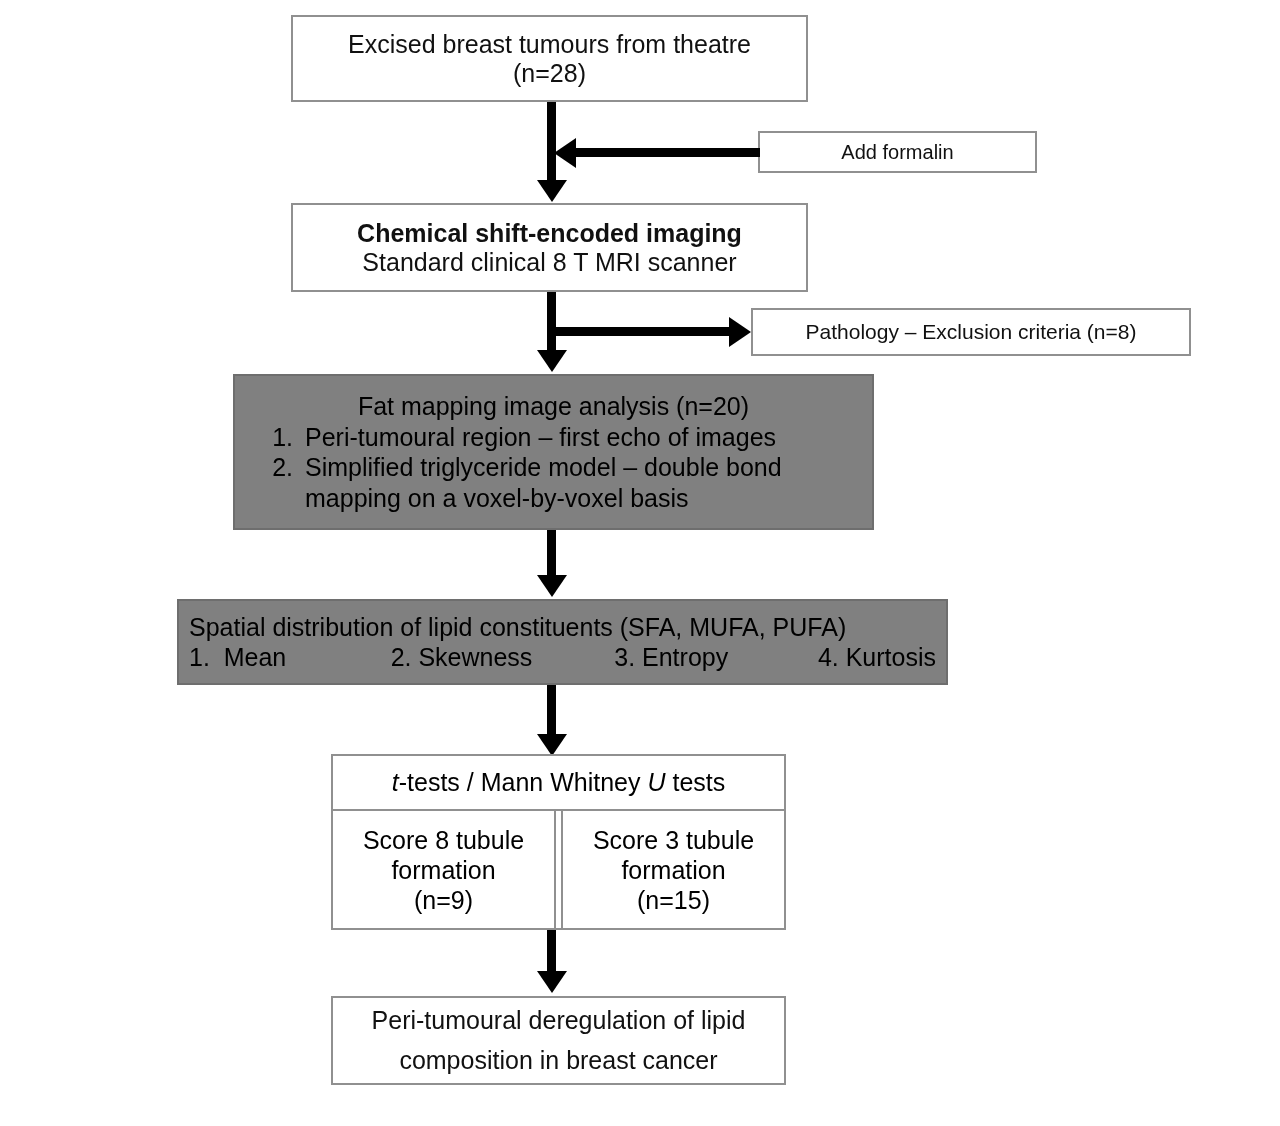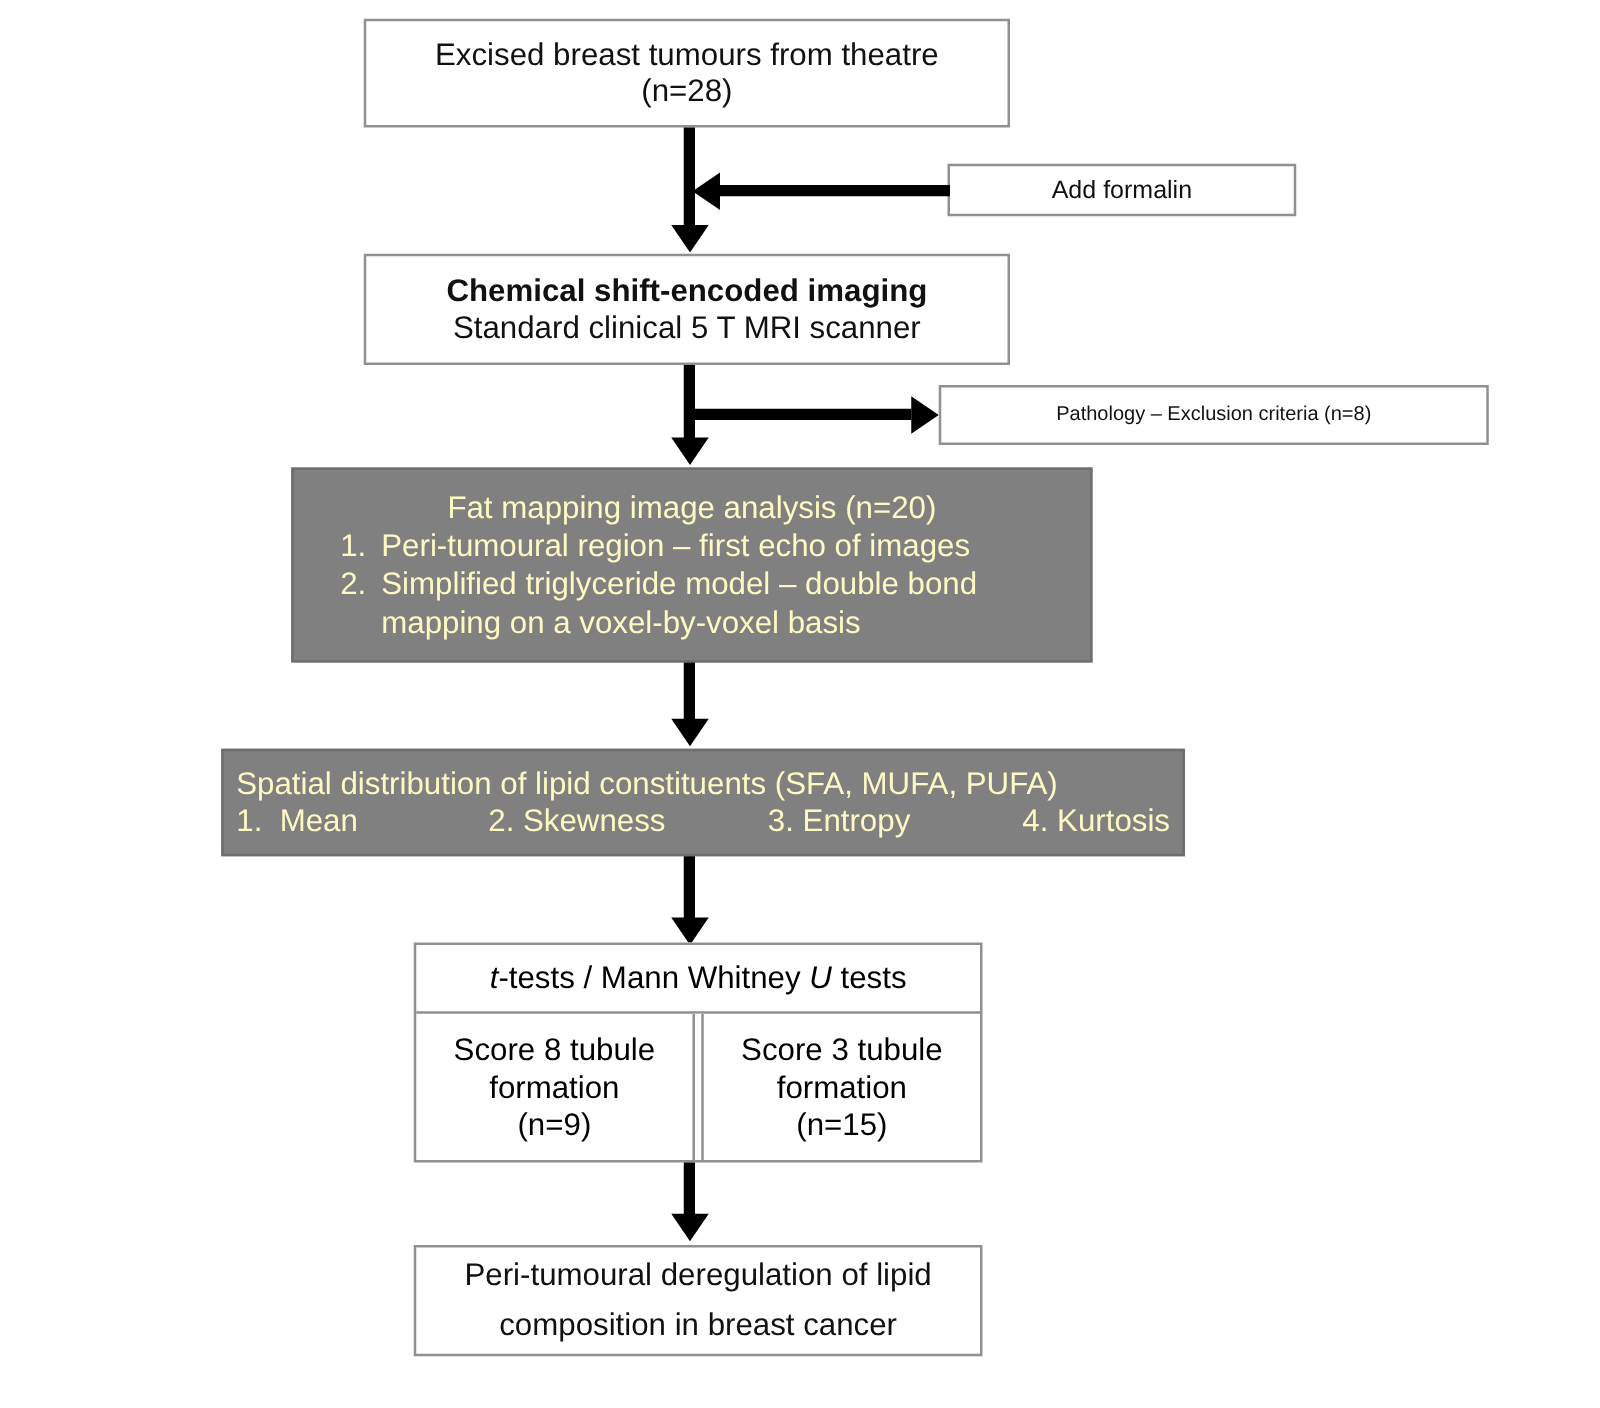--- a/index.html
+++ b/index.html
@@ -30,21 +30,21 @@
     text-align: center;
     font-size: 25px;
     line-height: 1.15;
     color: #111111;
   }
   .gbox {
     position: absolute;
     box-sizing: border-box;
     border: 2px solid #6e6e6e;
     background: #808080;
-    color: #fef9c3;
+    color: #000000;
     font-size: 25px;
     line-height: 1.22;
     display: flex;
     flex-direction: column;
     justify-content: center;
   }
   .ln { display: block; white-space: pre; }
   .bold { font-weight: bold; }
   .it { font-style: italic; }
 
@@ -144,30 +144,30 @@
 
   <div class="box" style="left:758px; top:131px; width:279px; height:42px; font-size:20px;">
     <span class="ln">Add formalin</span>
   </div>
 
   <div class="hstem" style="left:576px; top:148px; width:184px;"></div>
   <div class="arrow-left" style="left:554px; top:138px;"></div>
 
   <div class="box" style="left:291px; top:203px; width:517px; height:89px;">
     <span class="ln bold">Chemical shift-encoded imaging</span>
-    <span class="ln">Standard clinical 5 T MRI scanner</span>
+    <span class="ln">Standard clinical 8 T MRI scanner</span>
   </div>
 
   <div class="vstem" style="left:547px; top:292px; height:60px;"></div>
   <div class="arrow-down" style="left:537px; top:350px;"></div>
 
   <div class="hstem" style="left:551px; top:327px; width:178px;"></div>
   <div class="arrow-right" style="left:729px; top:317px;"></div>
 
-  <div class="box" style="left:751px; top:308px; width:440px; height:48px; font-size:16px;">
+  <div class="box" style="left:751px; top:308px; width:440px; height:48px; font-size:21px;">
     <span class="ln">Pathology – Exclusion criteria (n=8)</span>
   </div>
 
   <div class="gbox" style="left:233px; top:374px; width:641px; height:156px;">
     <div class="g1-inner">
       <span class="ln g1-title">Fat mapping image analysis (n=20)</span>
       <div class="g1-item">
         <span class="g1-num">1.</span>
         <span class="g1-txt">Peri-tumoural region – first echo of images</span>
       </div>

